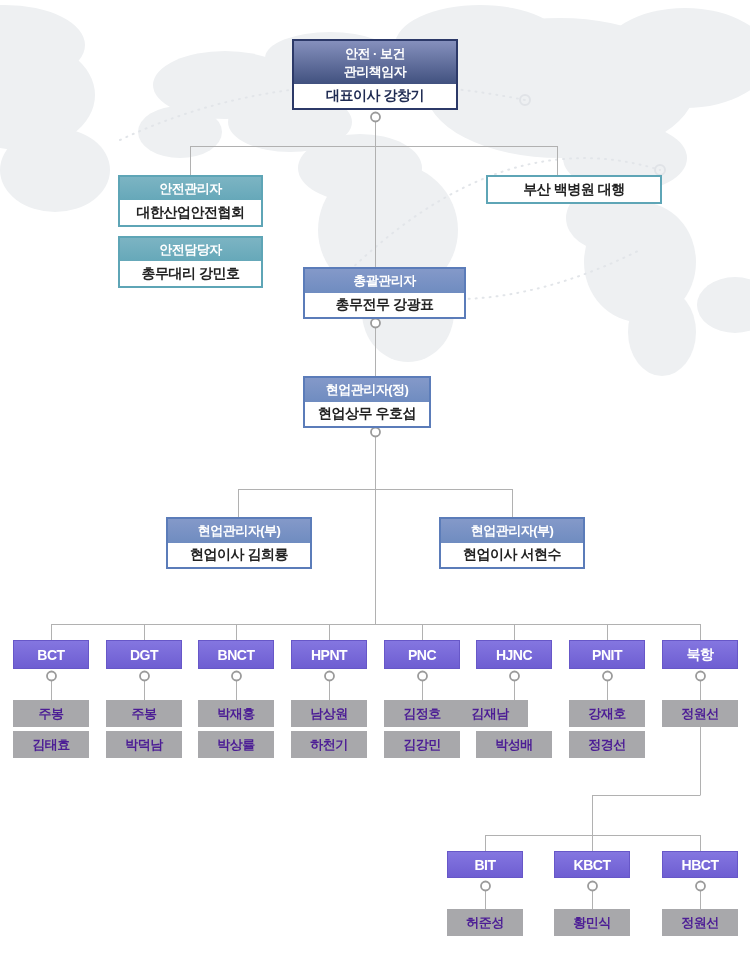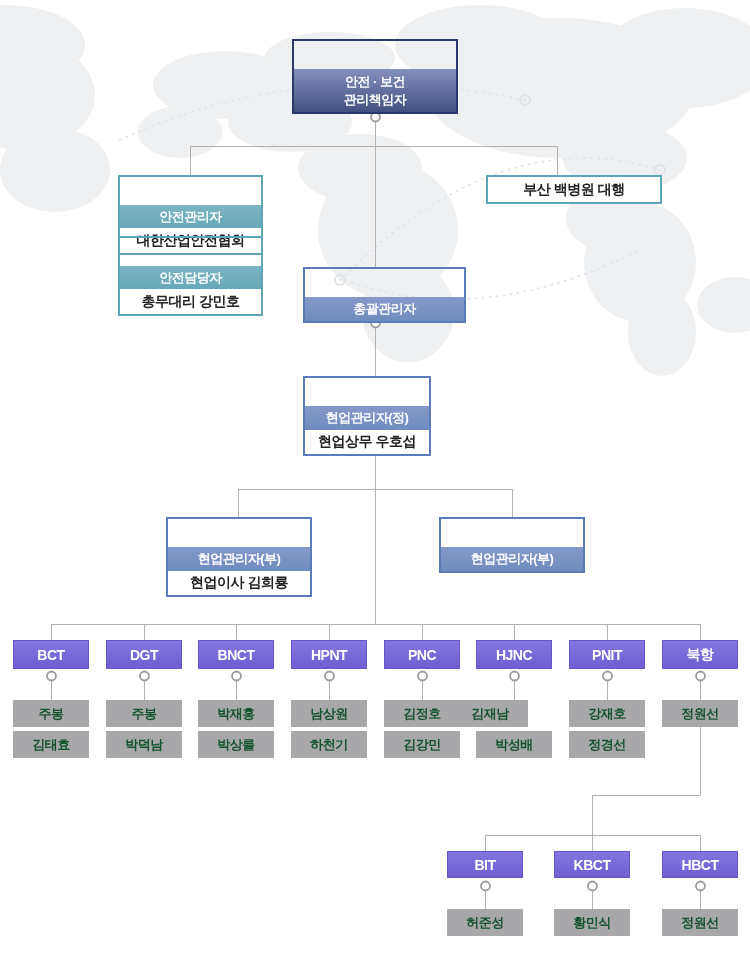--- a/index.html
+++ b/index.html
@@ -22,21 +22,20 @@
     z-index:3;
   }
   .node .head{
     color:#fff;
     font-weight:bold;
     font-size:13px;
     line-height:1.35;
     display:flex;align-items:center;justify-content:center;
     text-align:center;
     letter-spacing:-0.5px;
-    margin-top:28px;
   }
   .node .body{
     background:#fff;
     color:#222;
     font-weight:bold;
     font-size:14px;
     display:flex;align-items:center;justify-content:center;
     text-align:center;
     letter-spacing:-0.5px;
   }
@@ -65,21 +64,21 @@
     z-index:3;
   }
   .tbox.small{height:27px;}
 
   
   .gbox{
     position:absolute;
     width:76px;height:27px;
     box-sizing:border-box;
     background:#a8a8ab;
-    color:#14532d;font-weight:bold;font-size:13px;
+    color:#4c1d95;font-weight:bold;font-size:13px;
     display:flex;align-items:center;justify-content:center;
     letter-spacing:-0.5px;
     z-index:3;
   }
 </style>
 </head>
 <body>
 
 <div class="stage">
 
@@ -173,52 +172,55 @@
         <circle cx="592.5" cy="886" r="4.5"></circle>
       <circle cx="700.5" cy="886" r="4.5"></circle>
     </g>
   </svg>
 
   <div class="node navy" style="left:292px;top:39px;width:166px">
     <div class="head">
       <span><span>안전 · 보건</span><br>
       <span>관리책임자</span></span>
     </div>
+    <div class="body">대표이사 강창기</div>
   </div>
 
   <div class="node teal" style="left:118px;top:175px;width:145px">
     <div class="head">안전관리자</div>
     <div class="body">대한산업안전협회</div>
   </div>
 
   <div class="node teal" style="left:118px;top:236px;width:145px">
     <div class="head">안전담당자</div>
     <div class="body">총무대리 강민호</div>
   </div>
 
   <div class="node teal" style="left:486px;top:175px;width:176px">
     <div class="body">부산 백병원 대행</div>
   </div>
 
   <div class="node blue" style="left:303px;top:267px;width:163px">
     <div class="head">총괄관리자</div>
+    <div class="body">총무전무 강광표</div>
   </div>
 
   <div class="node blue" style="left:303px;top:376px;width:128px">
     <div class="head">현업관리자(정)</div>
     <div class="body">현업상무 우호섭</div>
   </div>
 
   <div class="node blue" style="left:166px;top:517px;width:146px">
     <div class="head">현업관리자(부)</div>
     <div class="body">현업이사 김희룡</div>
   </div>
 
   <div class="node blue" style="left:439px;top:517px;width:146px">
     <div class="head">현업관리자(부)</div>
+    <div class="body">현업이사 서현수</div>
   </div>
 
   <div class="tbox" style="left:13px;top:640px">BCT</div>
   <div class="gbox" style="left:13px;top:700px">주봉</div>
   <div class="gbox" style="left:13px;top:731px">김태효</div>
 
   <div class="tbox" style="left:106px;top:640px">DGT</div>
   <div class="gbox" style="left:106px;top:700px">주봉</div>
   <div class="gbox" style="left:106px;top:731px">박덕남</div>
 

